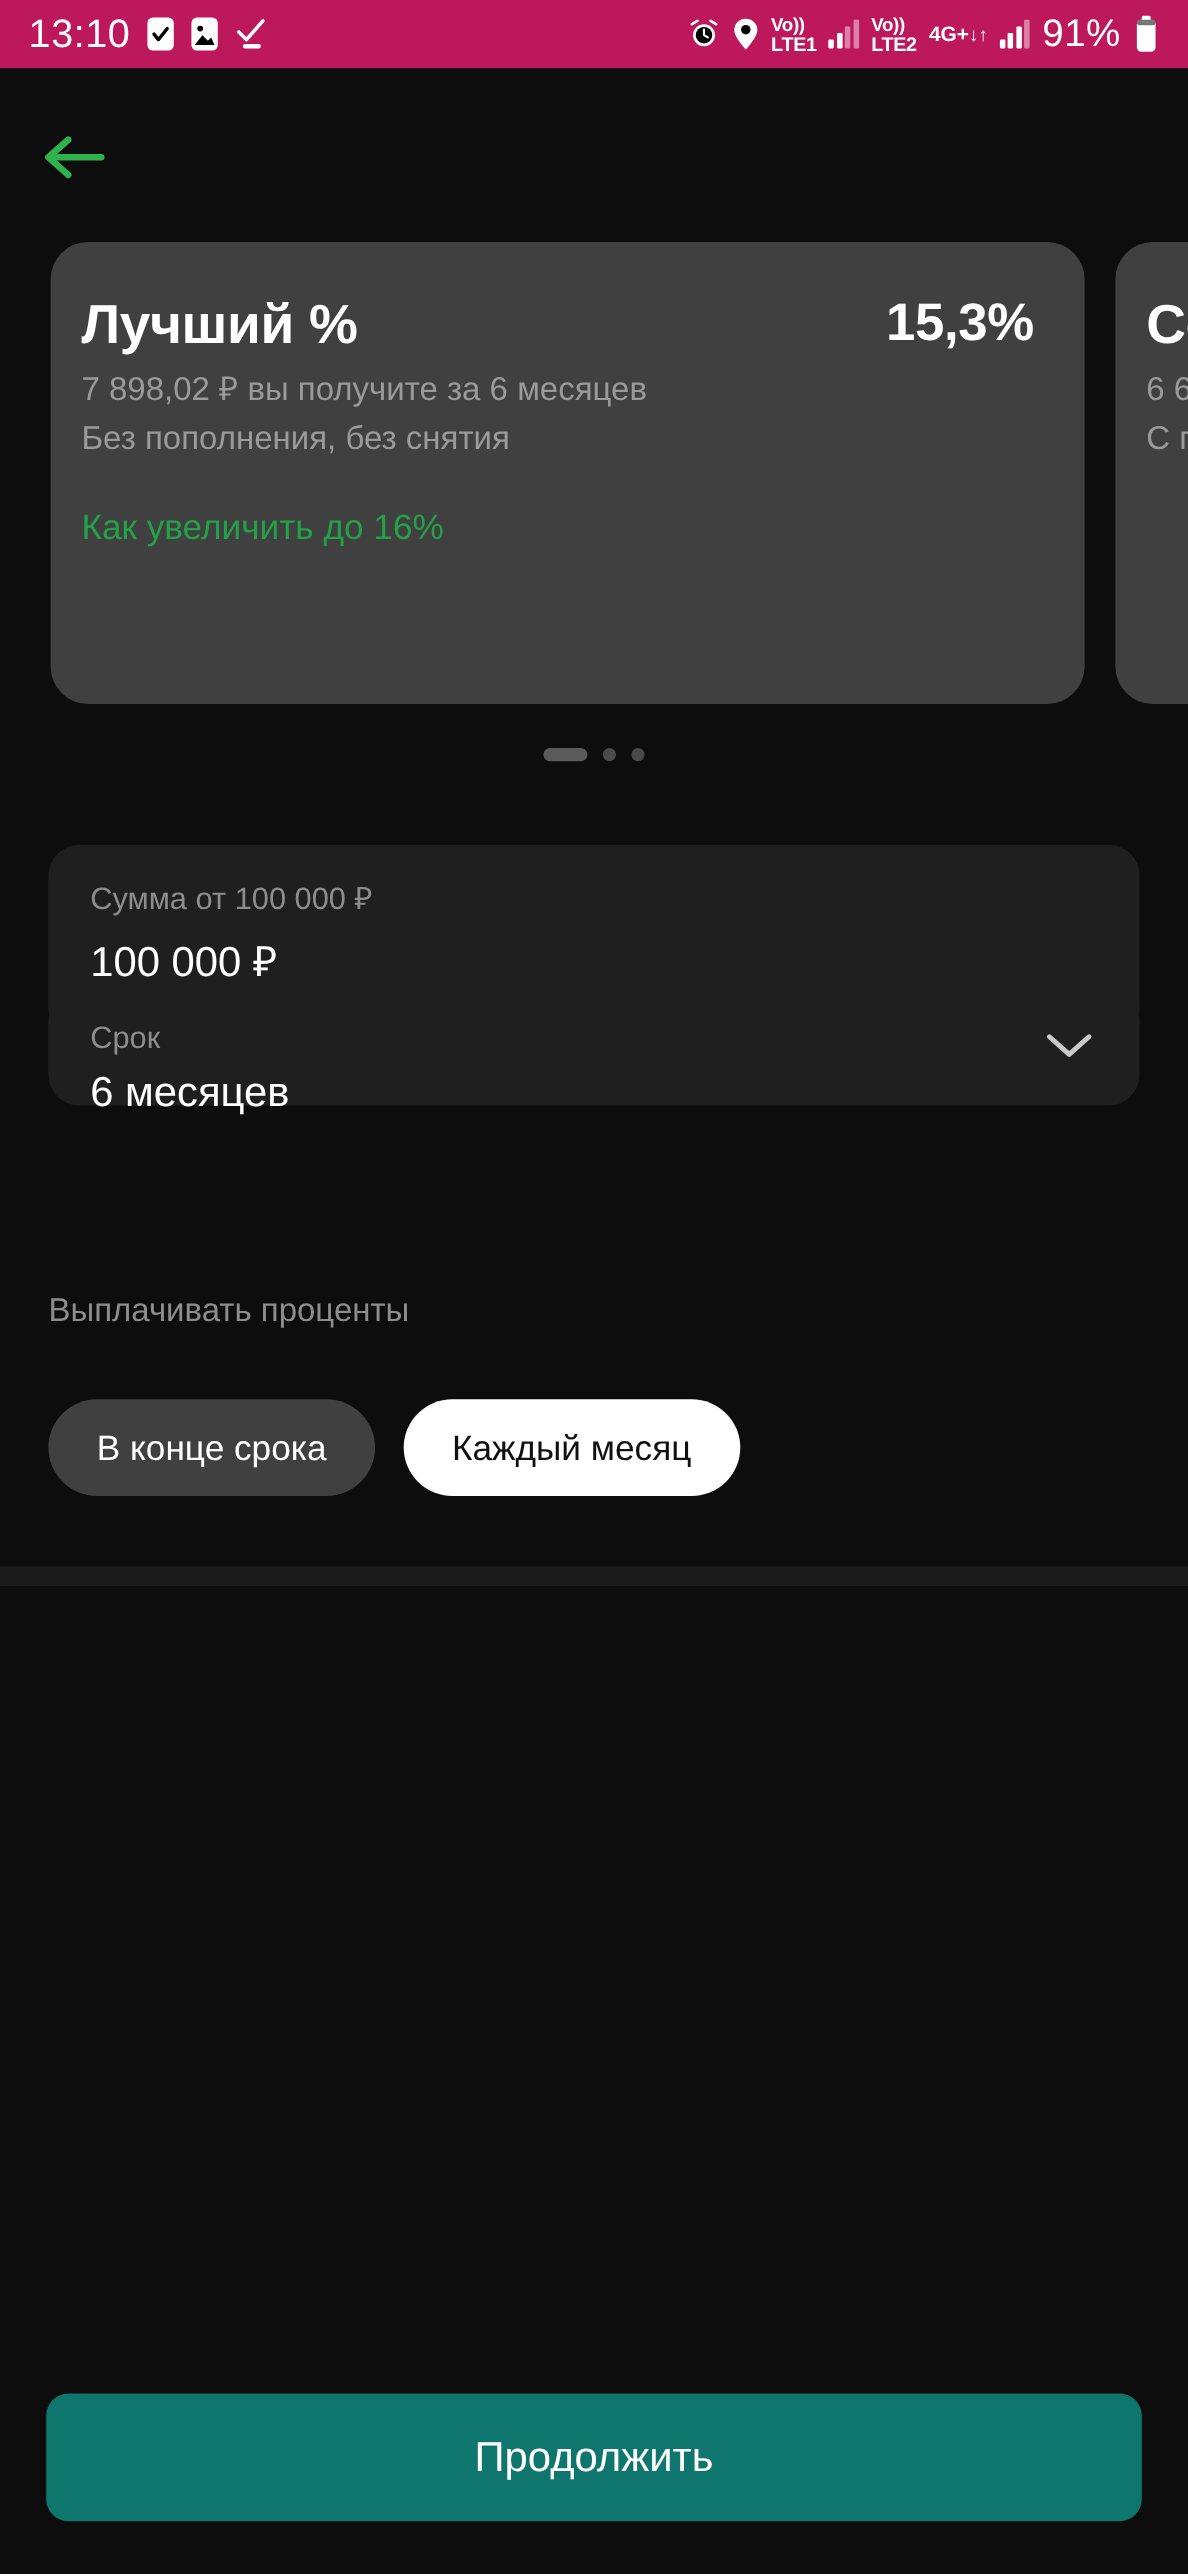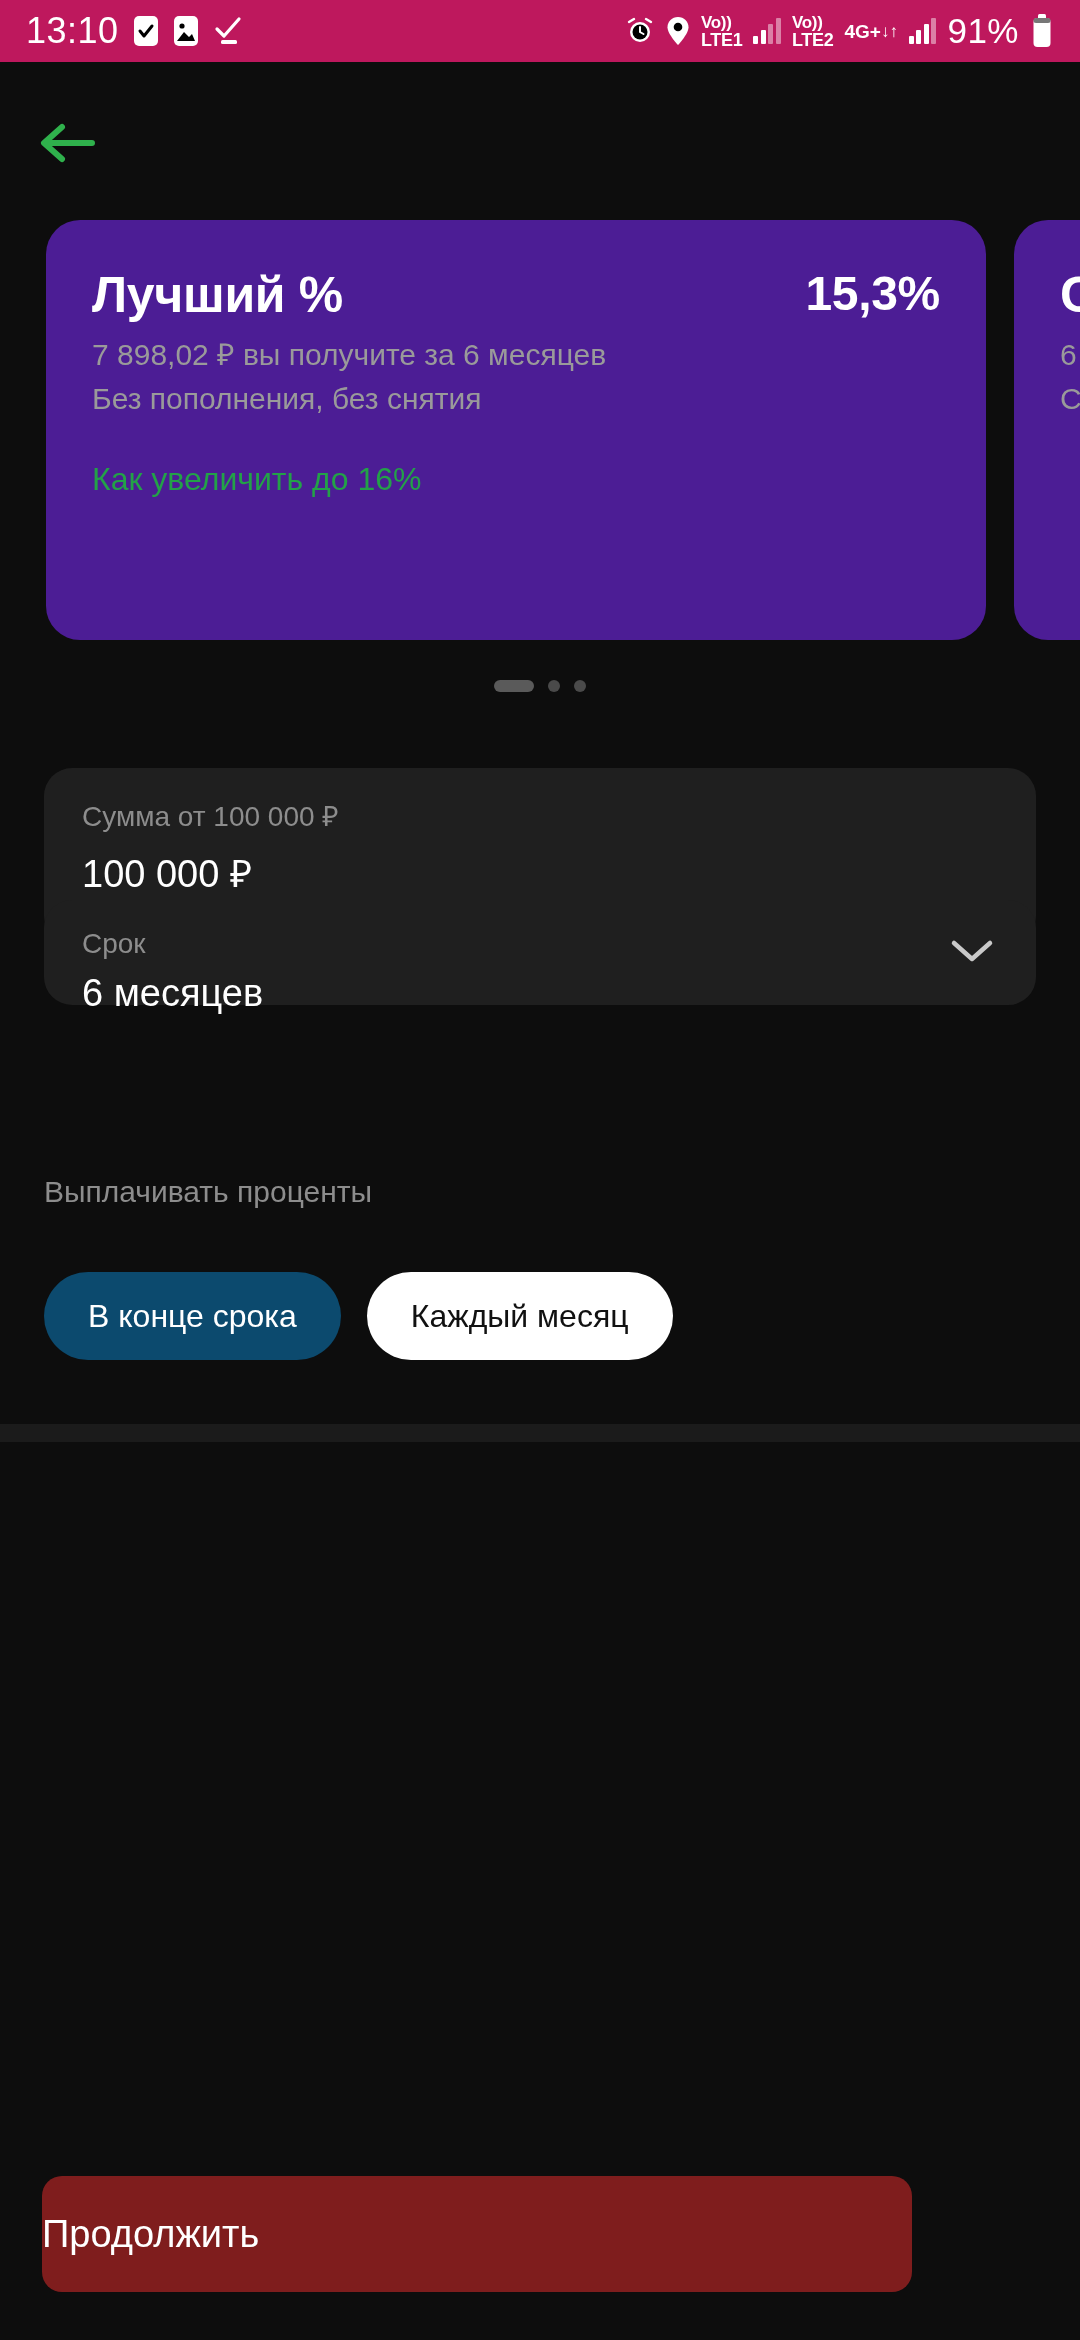--- a/index.html
+++ b/index.html
@@ -39,21 +39,21 @@
   
   .back-btn{
     position:absolute; left:36px; top:118px; width:74px; height:54px;
     display:flex; align-items:center; justify-content:flex-start; cursor:pointer;
   }
 
   
   .carousel{ position:absolute; top:220px; left:0; width:1080px; height:220px; }
   .cards-row{ position:absolute; top:0; left:0; display:flex; gap:28px; padding-left:46px; }
   .offer-card{
-    background:#4c1d95; border-radius:34px; padding:46px 46px 42px 46px;
+    background:#404040; border-radius:34px; padding:46px 46px 42px 28px;
     width:940px; min-height:420px; flex-shrink:0; position:relative;
   }
   .offer-head{ display:flex; align-items:flex-start; justify-content:space-between; }
   .offer-title{ font-size:50px; font-weight:700; color:#fff; letter-spacing:-0.3px; }
   .offer-rate{ font-size:48px; font-weight:700; color:#fff; letter-spacing:-0.3px; white-space:nowrap; }
   .offer-sub{ margin-top:12px; font-size:30px; color:#9a9a9a; line-height:1.28; white-space:nowrap; }
   .offer-link{ margin-top:42px; font-size:32px; color:#23a148; font-weight:400; cursor:pointer; display:inline-block; }
 
   
   .pager{
@@ -74,36 +74,36 @@
   #term-field{ top:900px; height:105px; }
   .chev{ position:absolute; right:42px; top:50%; transform:translateY(-50%); }
 
   
   .payout-label{ position:absolute; left:44px; top:1175px; font-size:30px; color:#8d8d8d; }
   .chips{ position:absolute; left:44px; top:1272px; display:flex; gap:26px; }
   .chip{
     border-radius:46px; height:88px; display:flex; align-items:center;
     justify-content:center; padding:0 44px; font-size:32px; cursor:pointer; white-space:nowrap;
   }
-  .chip.off{ background:#0c4a6e; color:#ffffff; }
+  .chip.off{ background:#404040; color:#ffffff; }
   .chip.on{ background:#ffffff; color:#111111; }
 
   
   .divider{ position:absolute; left:0; top:1424px; width:1080px; height:18px; background:#1b1b1b; }
   .detail-row{
     position:absolute; left:0; top:1462px; width:1080px; height:120px;
     display:flex; align-items:center; padding:0 52px; cursor:pointer;
   }
   .detail-text{ font-size:34px; color:#ffffff; margin-left:72px; }
 
   
   .cta{
-    position:absolute; left:42px; top:2176px; width:870px; height:116px;
-    background:#7f1d1d; border-radius:20px; display:flex; align-items:center;
-    cursor:pointer;
+    position:absolute; left:42px; top:2176px; width:996px; height:116px;
+    background:#0f766e; border-radius:20px; display:flex; align-items:center;
+    justify-content:center; cursor:pointer;
   }
   .cta span{ font-size:38px; color:#ffffff; font-weight:400; }
 </style>
 </head>
 <body>
 
 <div class="phone">
 
   <div class="statusbar">
     <div class="sb-left">

